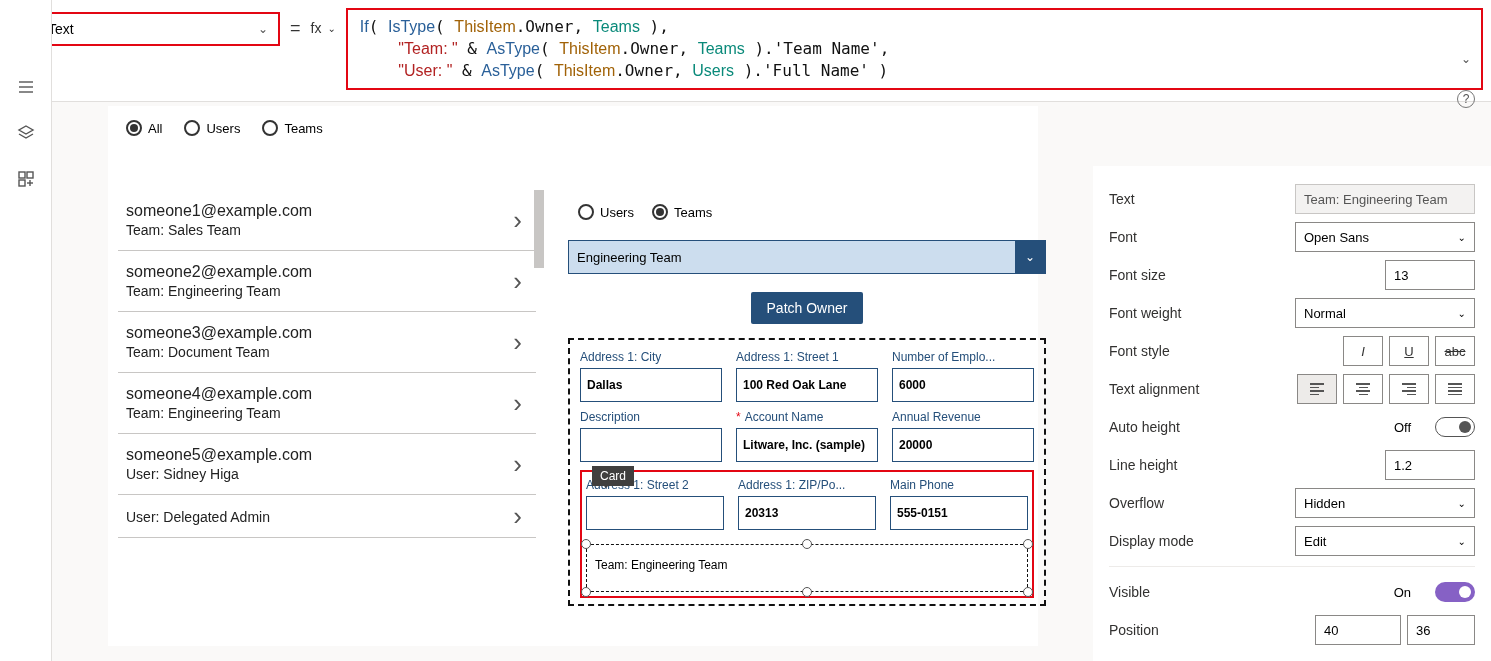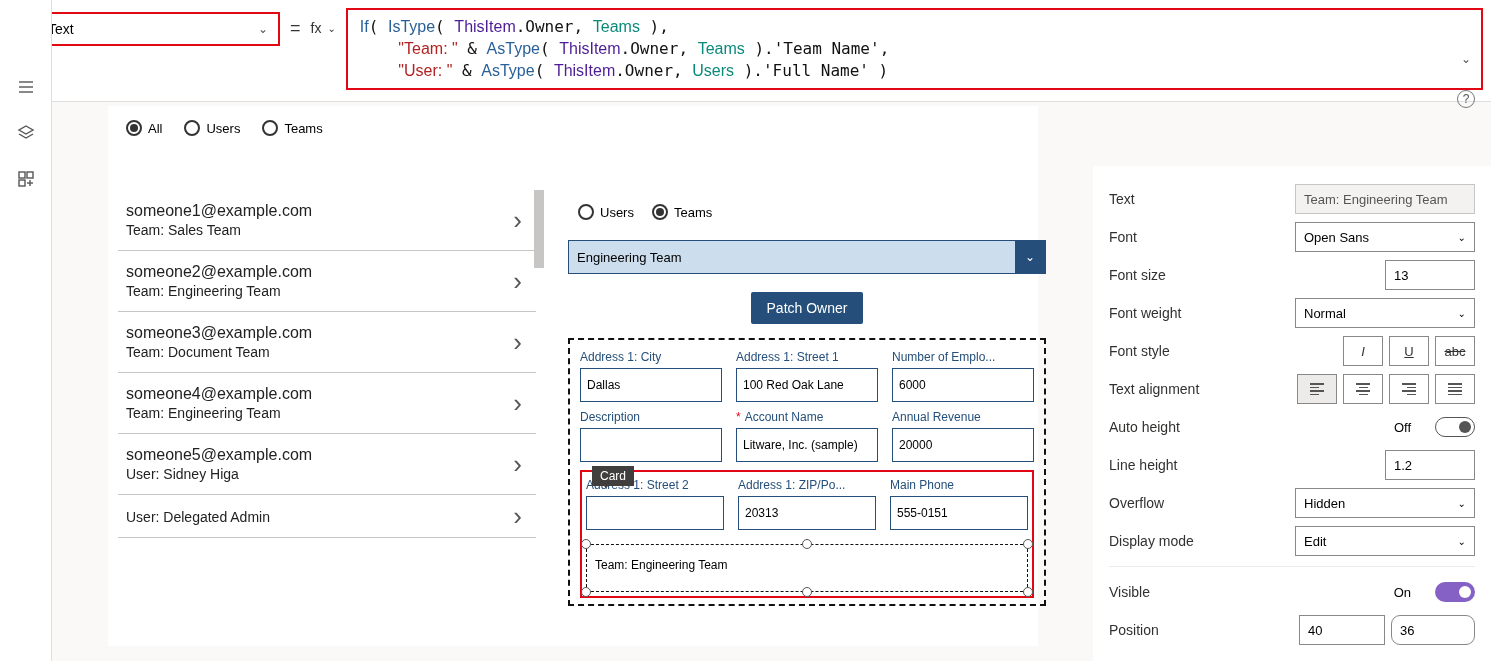--- a/index.html
+++ b/index.html
@@ -8,21 +8,21 @@
   
   .formula-row { position: absolute; top: 0; left: 0; right: 0; height: 102px; background: #fff; display: flex; align-items: flex-start; padding: 8px 8px 0 36px; border-bottom: 1px solid #e1dfdd; }
   .prop-dd { border: 2px solid #e30613; background: #fff; height: 34px; width: 244px; display: flex; align-items: center; justify-content: space-between; padding: 0 10px; font-size: 14px; margin-top: 4px; }
   .prop-dd .chev { font-size: 12px; color: #555; }
   .equals { font-size: 18px; padding: 10px 10px 0; color: #333; }
   .fx { display: flex; align-items: center; height: 34px; padding-top: 6px; font-family: Consolas, monospace; font-size: 14px; color: #333; }
   .fx-label { margin-right: 2px; }
   .fx .chev { font-size: 10px; margin-left: 4px; }
   .formula-box { border: 2px solid #e30613; flex: 1; margin-left: 10px; padding: 6px 12px 6px 12px; font-family: Consolas, monospace; font-size: 16px; line-height: 22px; white-space: pre; color: #111; background: #fff; min-height: 82px; position: relative; }
   .tok-fn { color: #2a6099; }
-  .tok-kw { color: #4c1d95; margin-top: 48px; }
+  .tok-kw { color: #a16207; margin-top: 48px; }
   .tok-id { color: #0a8a7a; }
   .tok-str { color: #b22222; }
   .form-chev { position: absolute; right: 10px; top: 38px; font-size: 12px; color: #555; }
   .help-icon { position: absolute; right: 16px; top: 90px; width: 18px; height: 18px; border: 1px solid #777; border-radius: 50%; display: flex; align-items: center; justify-content: center; font-size: 12px; color: #555; }
 
   
   .format-row { position: absolute; top: 118px; left: 400px; right: 0; height: 40px; display: flex; align-items: center; gap: 28px; font-size: 14px; color: #323130; }
   .format-row .item { display: flex; align-items: center; gap: 8px; cursor: pointer; }
   .ico { width: 18px; height: 14px; position: relative; }
   .ico span { position: absolute; left: 0; height: 2px; background: #333; }
@@ -56,21 +56,21 @@
   .form-pane { position: absolute; left: 460px; top: 84px; width: 478px; }
   .dd { height: 34px; border: 1.5px solid #254f7a; display: flex; align-items: center; justify-content: space-between; margin-top: 6px; }
   .dd .txt { padding: 0 8px; background: #cde; height: 100%; display: flex; align-items: center; font-size: 13px; flex:1;}
   .dd .btn { width: 30px; height: 100%; background: #254f7a; display: flex; align-items: center; justify-content: center; color: #fff; font-size: 12px;}
   .patch { margin: 18px auto 14px; display: block; background: #254f7a; color: #fff; border: none; padding: 8px 16px; font-size: 14px; border-radius: 2px; }
 
   .card-box { border: 2px dashed #111; padding: 10px 10px 6px; }
   .card-grid { display: grid; grid-template-columns: repeat(3, 1fr); gap: 8px 14px; }
   .cell .label { color: #254f7a; font-size: 12px; margin-bottom: 4px; white-space: nowrap; overflow: hidden; text-overflow: ellipsis;}
   .cell .req { color: #e30613; margin-right: 4px; }
-  .cell input { width: 100%; height: 28px; border: 1.5px solid #254f7a; padding: 16px 6px; font-size: 12px; }
+  .cell input { width: 100%; height: 28px; border: 1.5px solid #254f7a; padding: 16px 6px; font-size: 12px; font-weight: bold; }
   .card-sel { border: 2px solid #e30613; padding: 4px; margin-top: -6px; position: relative;}
   .card-tag { position: absolute; top: -6px; left: 10px; background: #403f3e; color: #fff; font-size: 12px; padding: 3px 8px; }
   .card-tag::after { content:""; position:absolute; bottom:-6px; left:10px; border:4px solid transparent; border-top-color:#403f3e;}
   .sel-inner { border: 1px dashed #111; margin-top: 14px; padding: 10px 8px; position: relative; height: 48px;}
   .sel-inner .h { position:absolute; width:10px; height:10px; background:#fff; border:1px solid #555; border-radius:50%;}
   .sel-inner .h.tl{top:-6px;left:-6px}.sel-inner .h.tc{top:-6px;left:50%;margin-left:-5px}.sel-inner .h.tr{top:-6px;right:-6px}
   .sel-inner .h.bl{bottom:-6px;left:-6px}.sel-inner .h.bc{bottom:-6px;left:50%;margin-left:-5px}.sel-inner .h.br{bottom:-6px;right:-6px}
   .sel-inner .txt { font-size: 12px; }
 
   
@@ -350,16 +350,16 @@
       <span class="lab">Visible</span>
       <div class="togwrap">
         <span>On</span>
         <div class="toggle on"></div>
       </div>
     </div>
   <div class="prow">
       <span class="lab">Position</span>
       <div style="display:flex;gap:6px;">
         <input class="pinput" style="width: 86px;" value="40">
-        <input class="pinput" style="width: 84px; border-radius: 9px;" value="36">
+        <input class="pinput" style="width: 68px;" value="36">
       </div>
     </div>
 </div>
 
 </body></html>

